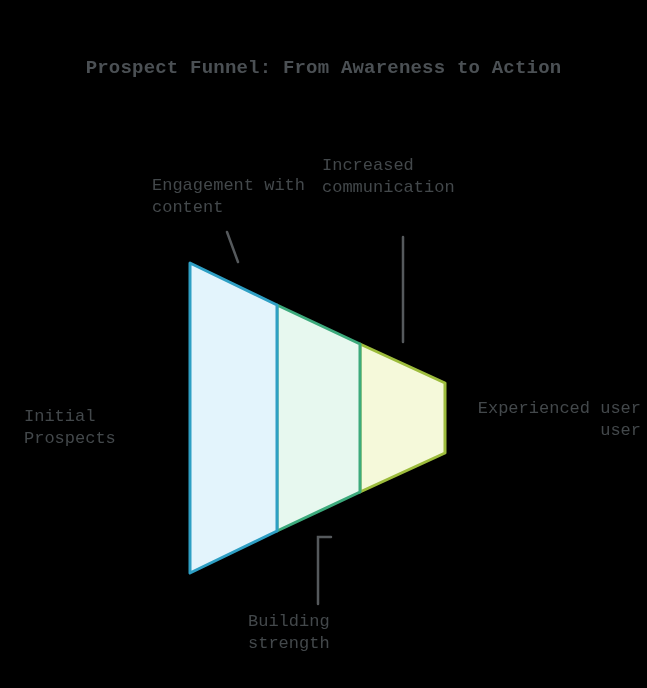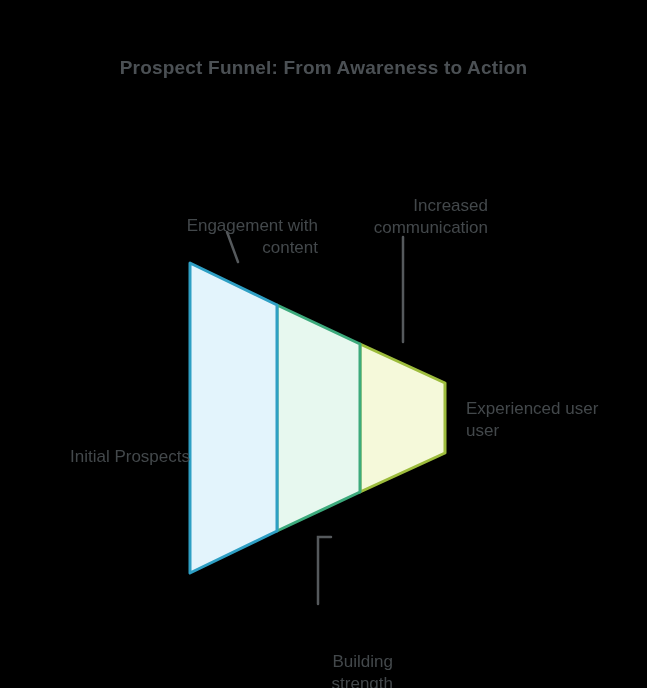--- a/index.html
+++ b/index.html
@@ -5,21 +5,21 @@
   html, body {
     margin: 0;
     padding: 0;
     background: #000;
   }
   .stage {
     position: relative;
     width: 647px;
     height: 688px;
     background: var(--background, #000);
-    font-family: Liberation Sans, sans-serif;
+    font-family: Liberation Mono, monospace;
     overflow: hidden;
   }
   .diagram-svg {
     position: absolute;
     left: 0;
     top: 0;
   }
   .title {
     position: absolute;
     left: 0;
@@ -31,22 +31,22 @@
     letter-spacing: 0.2px;
     color: var(--text-title, #4b5054);
   }
   .callout {
     position: absolute;
     font-size: 17px;
     font-weight: 500;
     line-height: 22px;
     color: var(--text-label, #43484b);
   }
-  .callout.center { text-align: right; margin-top: 40px; }
-  .callout.left-align { text-align: left; }
+  .callout.center { text-align: left; }
+  .callout.left-align { text-align: right; }
   .lbl-top-left  { left: 152px; top: 175px; width: 166px; }
   .lbl-top-right { left: 322px; top: 155px; width: 166px; }
   .lbl-left      { left: 24px;  top: 406px; width: 166px; }
   .lbl-right     { left: 466px; top: 398px; width: 175px; }
   .lbl-bottom    { left: 248px; top: 611px; width: 145px; }
 </style>
 </head>
 <body>
 
 <div class="stage">

